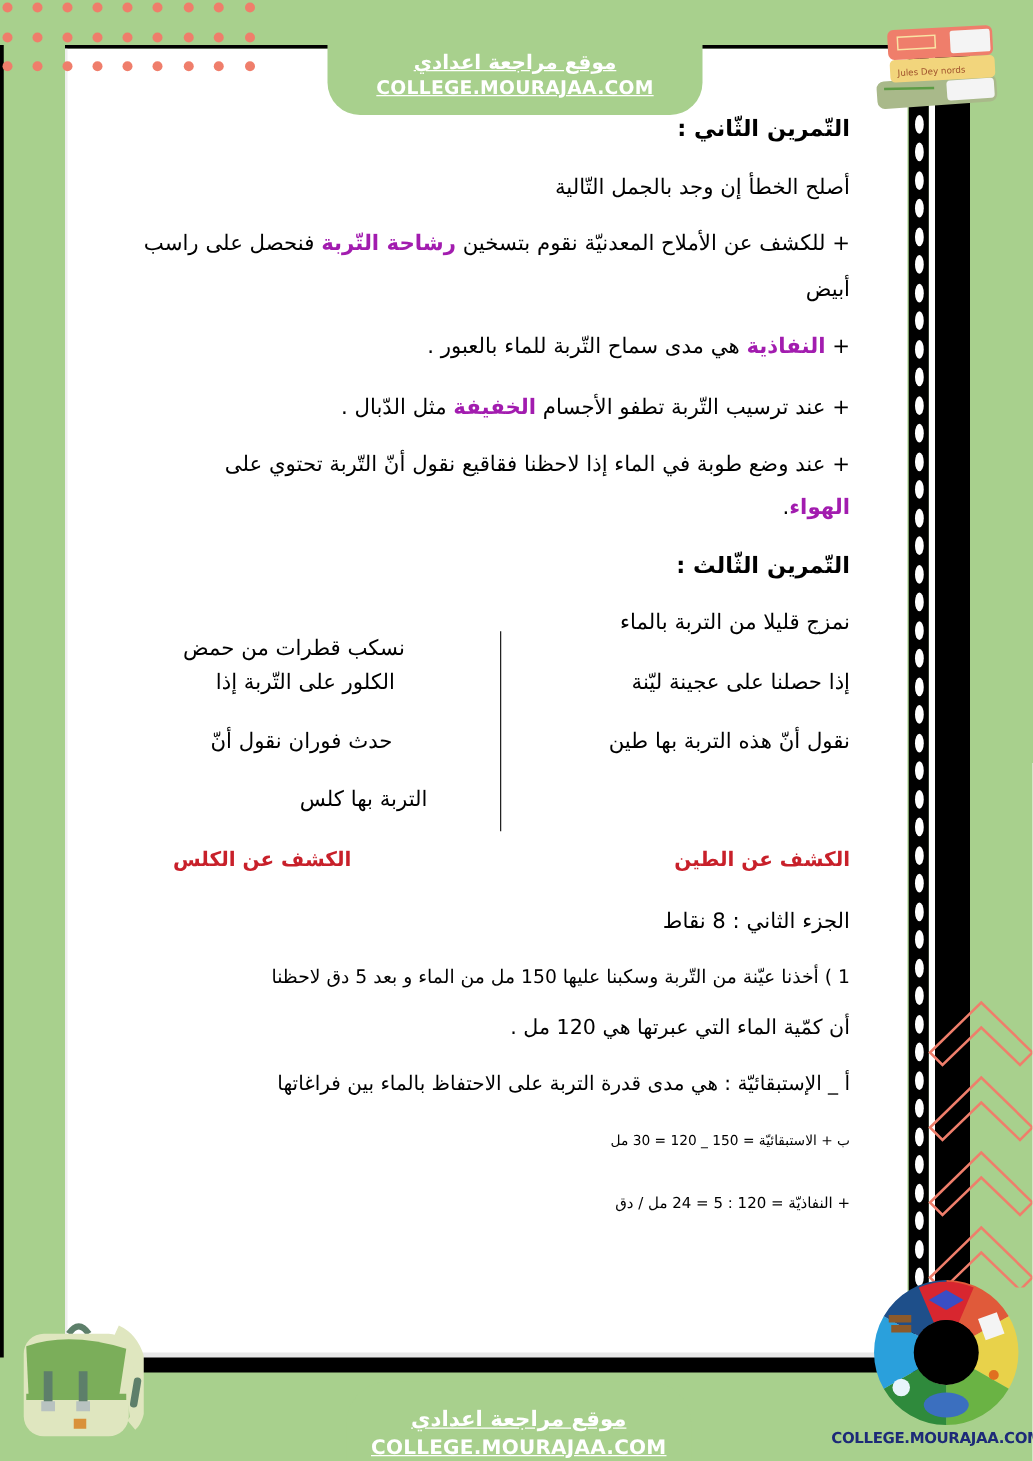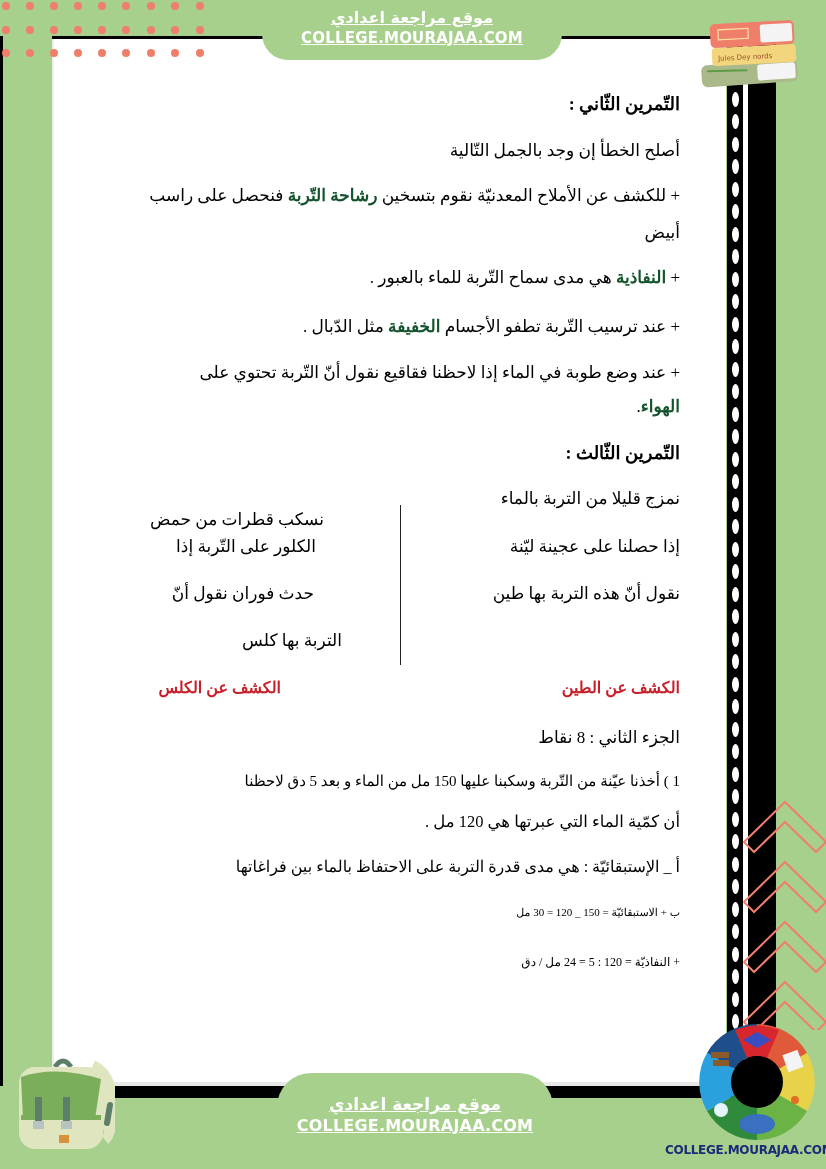--- a/index.html
+++ b/index.html
@@ -19,30 +19,30 @@
   
   .binding { position: absolute; left: 727px; top: 39px; width: 16px; height: 1046px; background: #000; overflow: hidden; }
   .binding .hole { width: 7px; height: 15px; border-radius: 50%; background: #fff; margin: 7.5px auto 0; }
   .binding-gap { position: absolute; left: 743px; top: 39px; width: 5px; height: 1046px; background: #fff; }
 
   
   .dots { position: absolute; left: 0; top: 0; }
   .dot { position: absolute; width: 8px; height: 8px; border-radius: 50%; background: #ef7e6b; }
 
   
-  .badge { position: absolute; background: #a8d08d; color: #fff; text-align: center; font-family: "DejaVu Sans", sans-serif; font-weight: bold; }
+  .badge { position: absolute; background: #a8d08d; color: #fff; text-align: center; font-family: "DejaVu Sans", sans-serif; font-weight: bold; margin-top: 32px; }
   .badge-top { left: 262px; top: 0; width: 300px; height: 60px; border-radius: 0 0 26px 26px; padding-top: 8px; }
   .badge-bottom { left: 277px; top: 1073px; width: 276px; height: 96px; border-radius: 34px 34px 0 0; padding-top: 20px; }
   .badge .ar { font-size: 16px; line-height: 20px; text-decoration: underline; direction: rtl; }
   .badge .en { font-size: 15px; line-height: 20px; text-decoration: underline; letter-spacing: 0.2px; }
   .badge-bottom .ar { font-size: 17px; line-height: 22px; }
   .badge-bottom .en { font-size: 16px; line-height: 22px; }
-  .line { position: absolute; right: 0; white-space: nowrap; font-size: 17px; font-family: Liberation Serif, serif; }
+  .line { position: absolute; right: 0; white-space: nowrap; font-size: 17px; }
   .title { font-weight: bold; font-size: 18px; }
-  .red { color: #14532d; font-weight: bold; }
+  .red { color: #a21caf; font-weight: bold; }
   .redtitle { color: #c8202a; font-weight: bold; font-size: 16px; }
   .vline { position: absolute; left: 400px; top: 505px; width: 1px; height: 160px; background: #222; }
 
   
   .chev { position: absolute; }
 
   .logo-text { position: absolute; left: 665px; top: 1143px; width: 160px; text-align: center; font-family: "DejaVu Sans", sans-serif; font-weight: bold; font-size: 12px; color: #1d2a78; letter-spacing: -0.3px; }
 </style>
 </head>
 <body>

